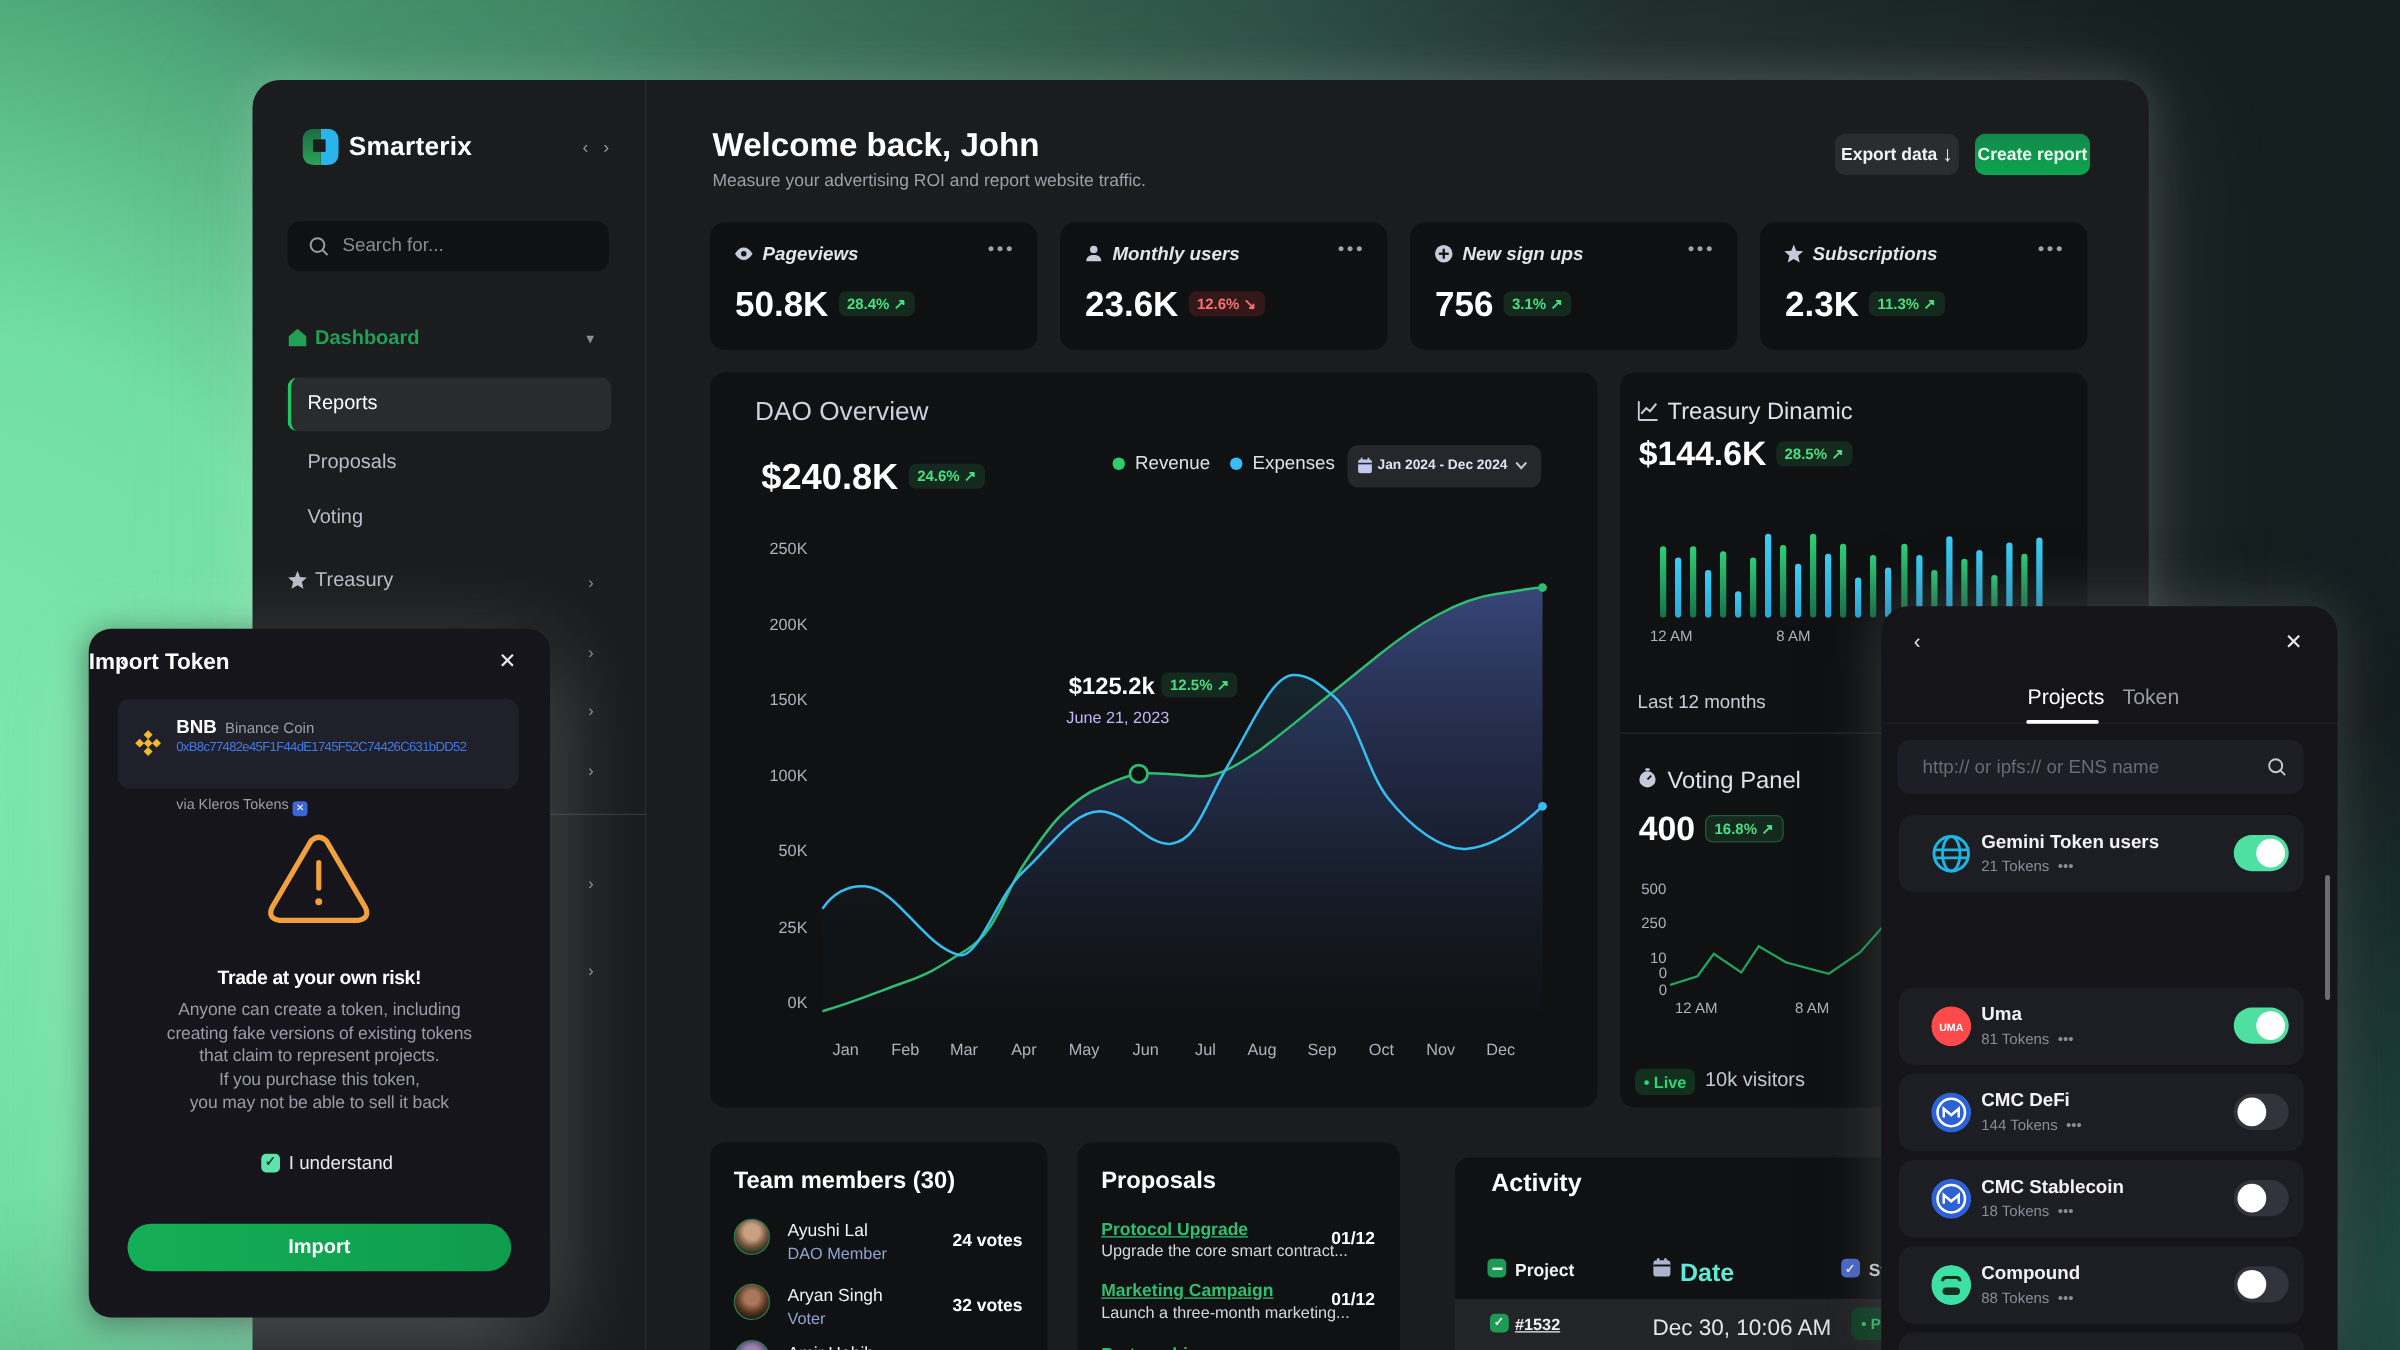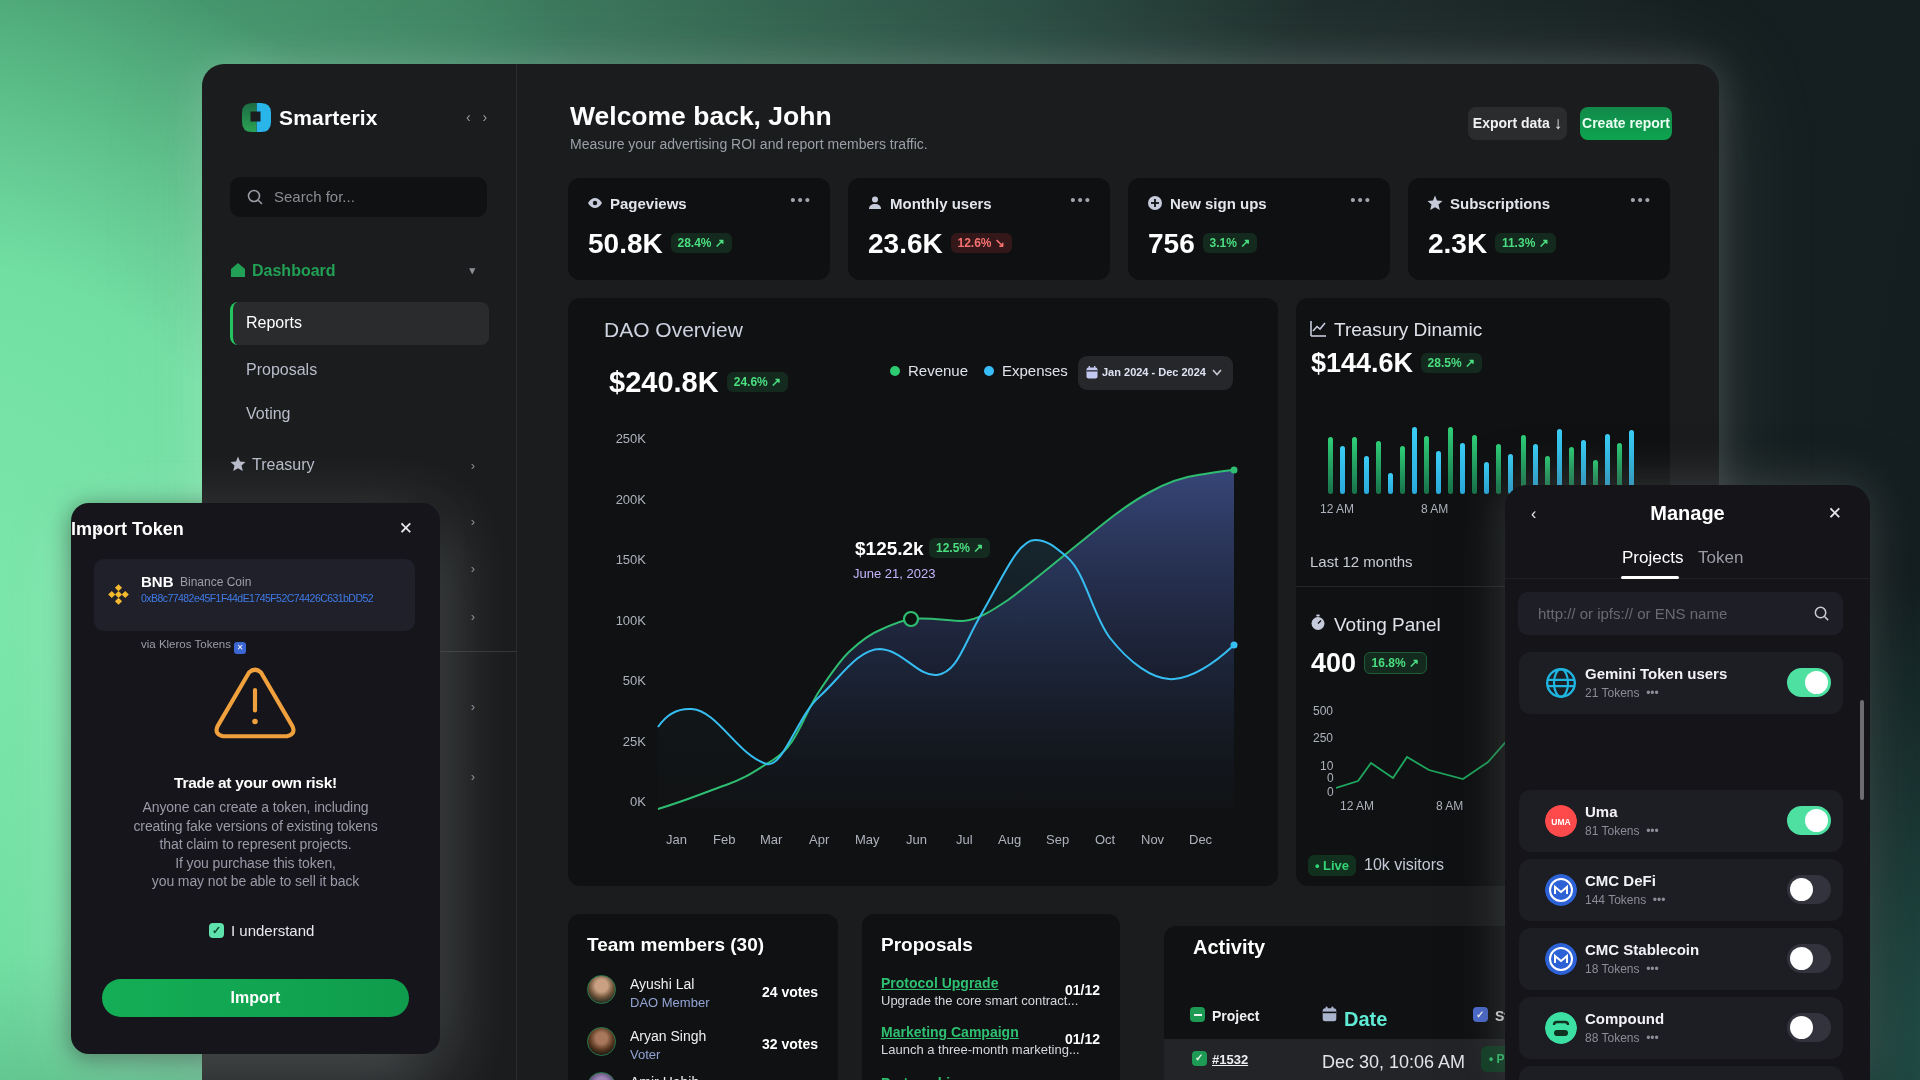--- a/index.html
+++ b/index.html
@@ -30,21 +30,21 @@
 .sub { position:absolute; left:44px; font-size:16px; color:#b9bcc9; }
 .active-row { position:absolute; left:28px; top:238px; width:259px; height:43px; background:#2a2b2d; border-radius:8px; border-left:3px solid #22c55e; }
 .sb-divider { position:absolute; left:28px; top:587px; width:287px; height:1px; background:#35353a; }
 
 .h1 { position:absolute; left:368px; top:37px; font-size:26.5px; font-weight:bold; color:#fff; }
 .hsub { position:absolute; left:368px; top:72px; font-size:14px; color:#9ba0a8; }
 .btn-export { position:absolute; left:1266px; top:43px; width:99px; height:33px; background:#2b2c2e; border-radius:8px; color:#f2f2f4; font-size:14px; font-weight:bold; text-align:center; line-height:33px; }
 .btn-create { position:absolute; left:1378px; top:43px; width:92px; height:33px; background:linear-gradient(180deg,#11894a,#0da44f); border-radius:8px; color:#eafff2; font-size:14px; font-weight:bold; text-align:center; line-height:33px; }
 
 .card { position:absolute; top:114px; width:262px; height:102px; background:#0f1011; border-radius:12px; }
-.card .ttl { position:absolute; left:42px; top:17px; font-size:15px; color:#e3e5ec; font-weight:bold;}
+.card .ttl { position:absolute; left:42px; top:17px; font-size:15px; color:#e3e5ec; font-weight:bold;font-style:italic;}
 .card .cic { position:absolute; left:19px; top:17px; width:16px; height:16px; }
 .card .dots { position:absolute; right:18px; top:13px; color:#9fa2aa; font-size:15px; letter-spacing:2px; }
 .card .val { position:absolute; left:20px; top:50px; font-size:28px; font-weight:bold; color:#fff; }
 .badge { display:inline-block; background:rgba(46,160,92,0.18); color:#4ade80; font-size:12px; font-weight:bold; border-radius:6px; padding:3px 7px; }
 .badge.red { background:rgba(200,60,60,0.20); color:#f87171; }
 
 .panel { position:absolute; background:#101112; border-radius:12px; }
 #dao { left:366px; top:234px; width:710px; height:588px; }
 #right { left:1094px; top:234px; width:374px; height:588px; }
 #team { left:366px; top:850px; width:270px; height:230px; border-radius:12px 12px 0 0;}
@@ -135,21 +135,21 @@
     <div class="sb-divider"></div>
     <div class="mi" style="top:631px;">
         <span class="chev" style="font-size:13px;">›</span>
       </div>
     <div class="mi" style="top:701px;">
         <span class="chev" style="font-size:13px;">›</span>
       </div>
   </div>
 
   <div class="h1">Welcome back, John</div>
-  <div class="hsub">Measure your advertising ROI and report members traffic.</div>
+  <div class="hsub">Measure your advertising ROI and report website traffic.</div>
   <div class="btn-export">Export data <span style="font-size:17px; vertical-align:-1px;">↓</span></div>
   <div class="btn-create">Create report</div>
 
   <div class="card" style="left:366px;">
     <svg class="cic" viewBox="0 0 16 16">
         <path d="M1 8 C3 4.5 5.5 3 8 3 C10.5 3 13 4.5 15 8 C13 11.5 10.5 13 8 13 C5.5 13 3 11.5 1 8 Z" fill="#c6cbdb"></path>
         <circle cx="8" cy="8" r="2.2" fill="#101112"></circle>
       </svg>
     <div class="ttl">Pageviews</div>
       <div class="dots">•••</div>
@@ -389,21 +389,20 @@
   </svg>
   <div class="warn-title">Trade at your own risk!</div>
   <div class="warn-p">Anyone can create a token, including<br>creating fake versions of existing tokens<br>that claim to represent projects.<br>If you purchase this token,<br>you may not be able to sell it back</div>
   <div class="ichk">✓</div>
   <div style="position:absolute; left:160px; top:419px; font-size:15px; color:#e8e8ee;">I understand</div>
   <div class="ibtn">Import</div>
 </div>
 
 <div class="manage">
   <div class="back">‹</div>
-  <div class="ttl">Manage</div>
   <div class="x">✕</div>
   <div style="position:absolute; left:117px; top:63px; font-size:17px; color:#fff;">Projects</div>
   <div style="position:absolute; left:193px; top:63px; font-size:17px; color:#9a9aa5;">Token</div>
   <div style="position:absolute; left:116px; top:91px; width:58px; height:3px; background:#fff; border-radius:2px;"></div>
   <div class="msearch">http:// or ipfs:// or ENS name
     <svg style="position:absolute; right:13px; top:13px;" width="17" height="17" viewBox="0 0 18 18">
         <circle cx="8" cy="8" r="5.5" fill="none" stroke="#c9c9d2" stroke-width="1.6"></circle>
         <line x1="12.2" y1="12.2" x2="16" y2="16" stroke="#c9c9d2" stroke-width="1.6"></line>
       </svg>
   </div>

